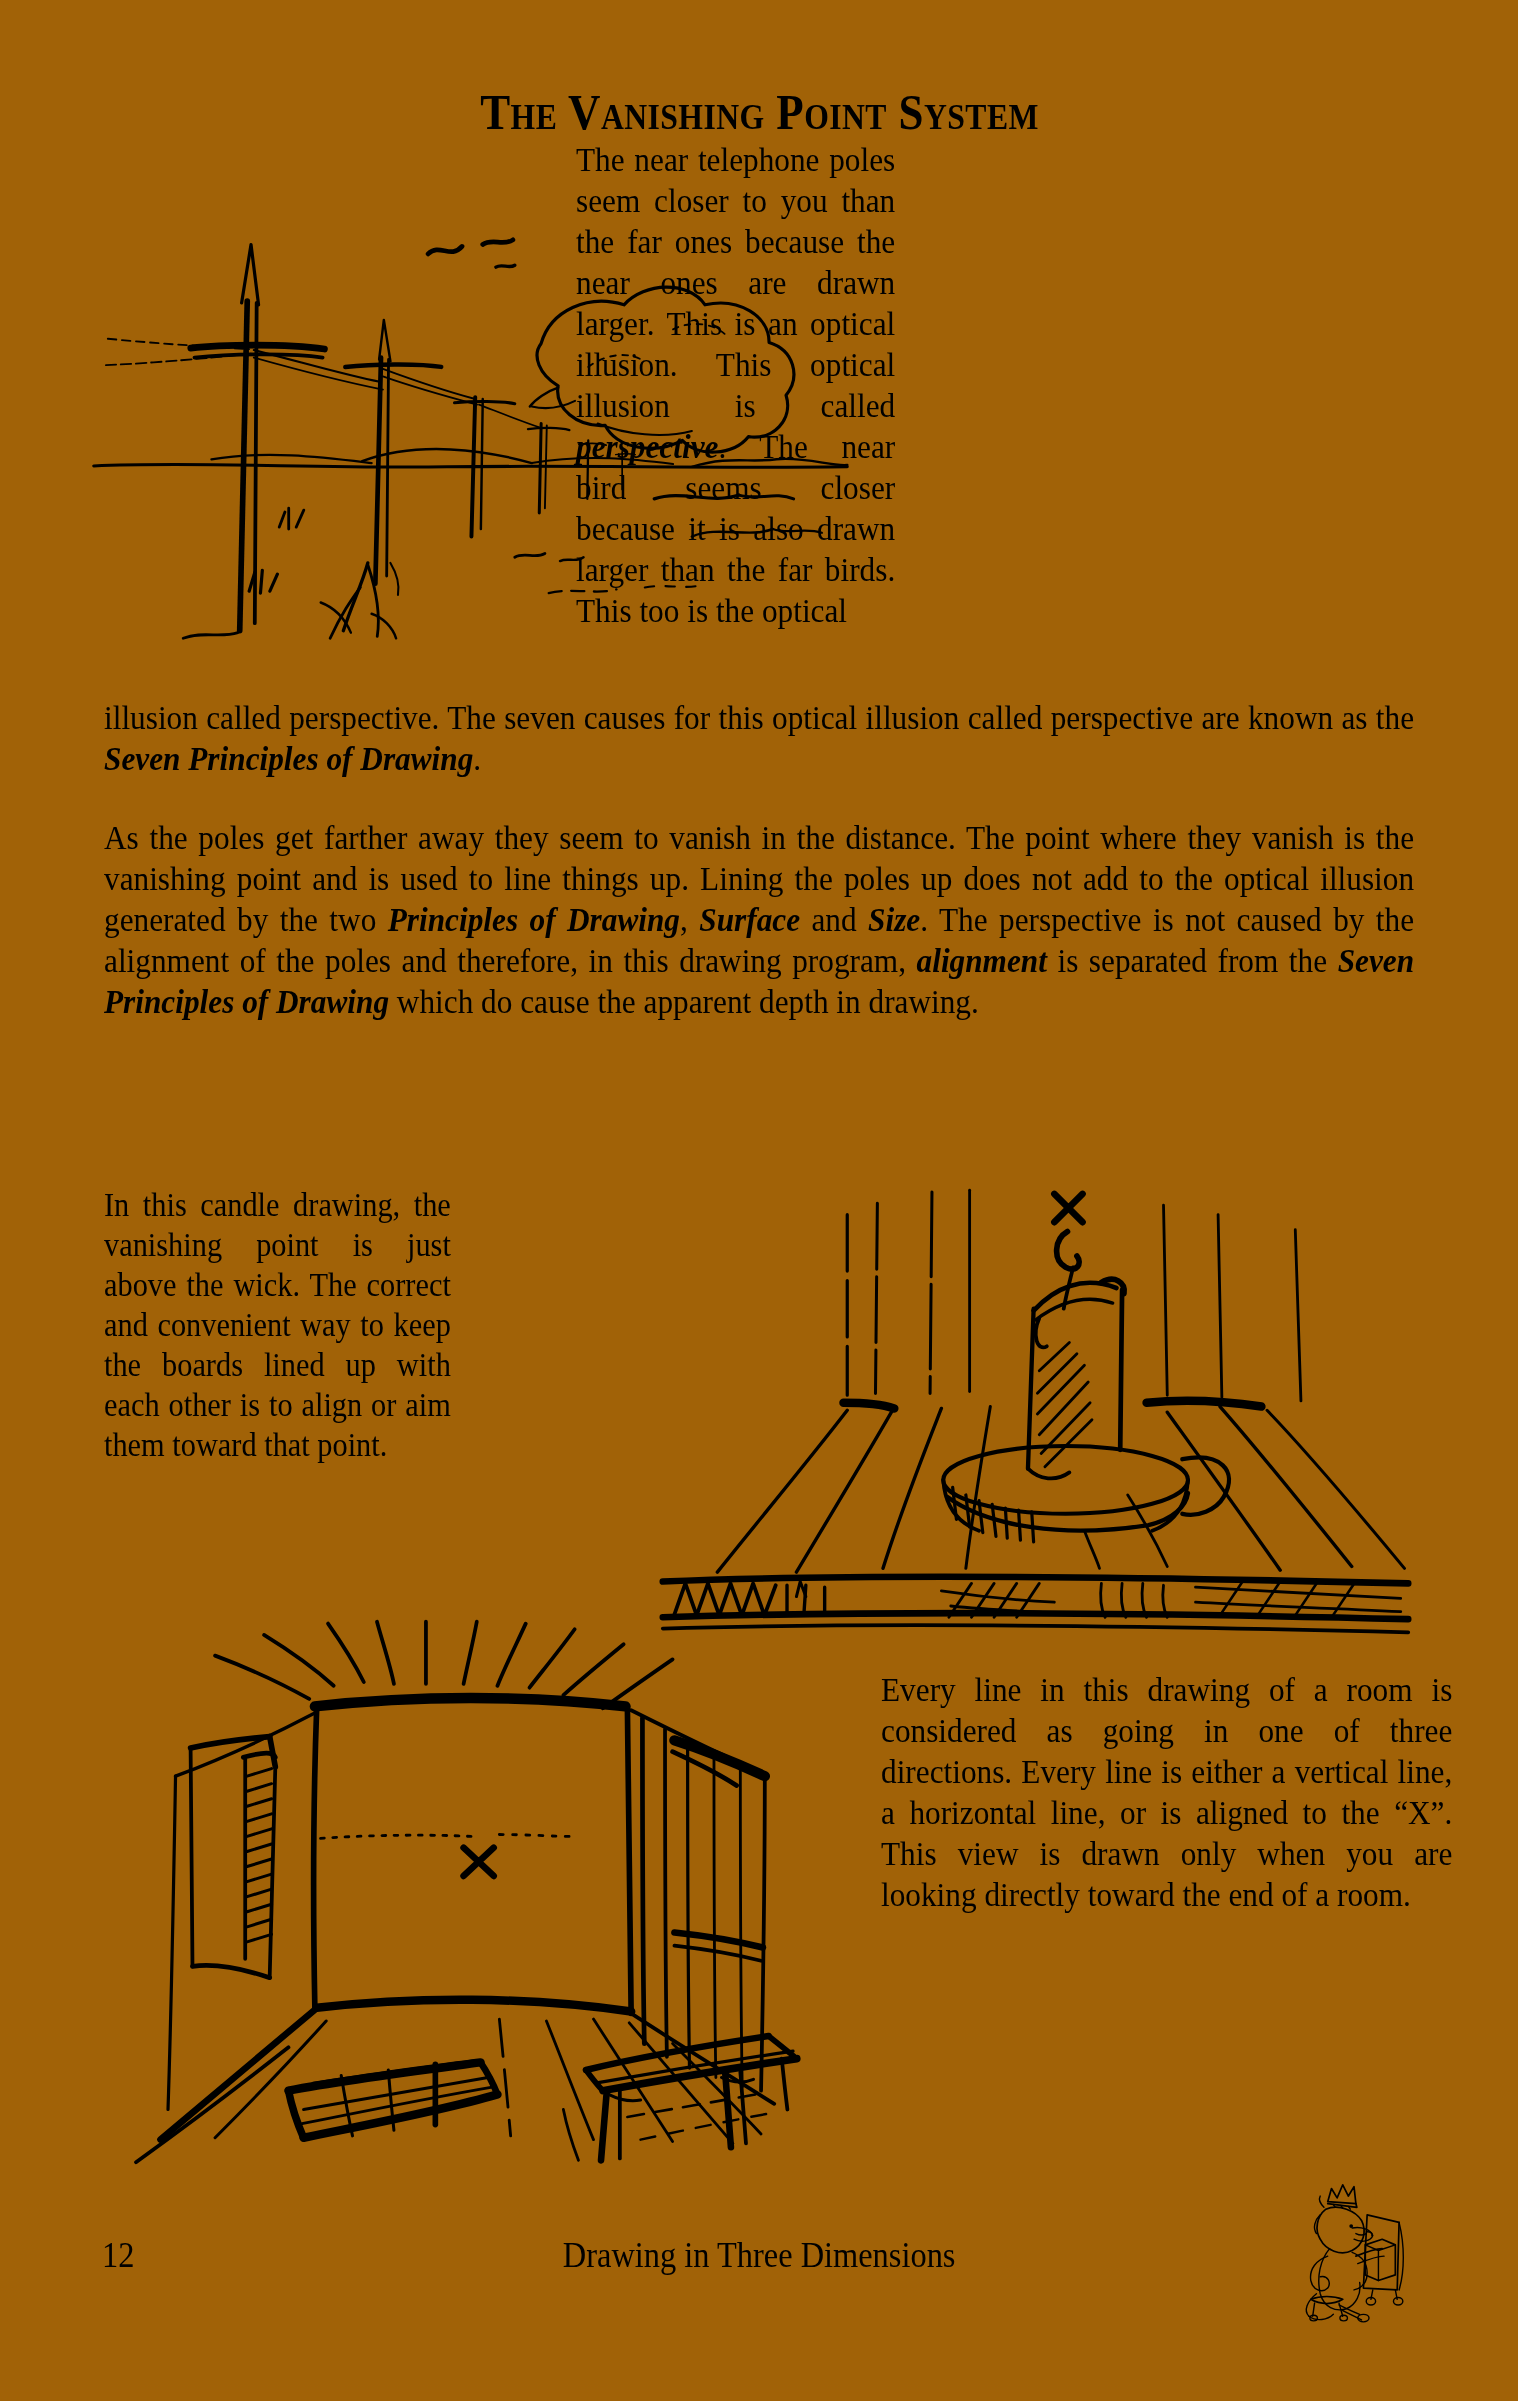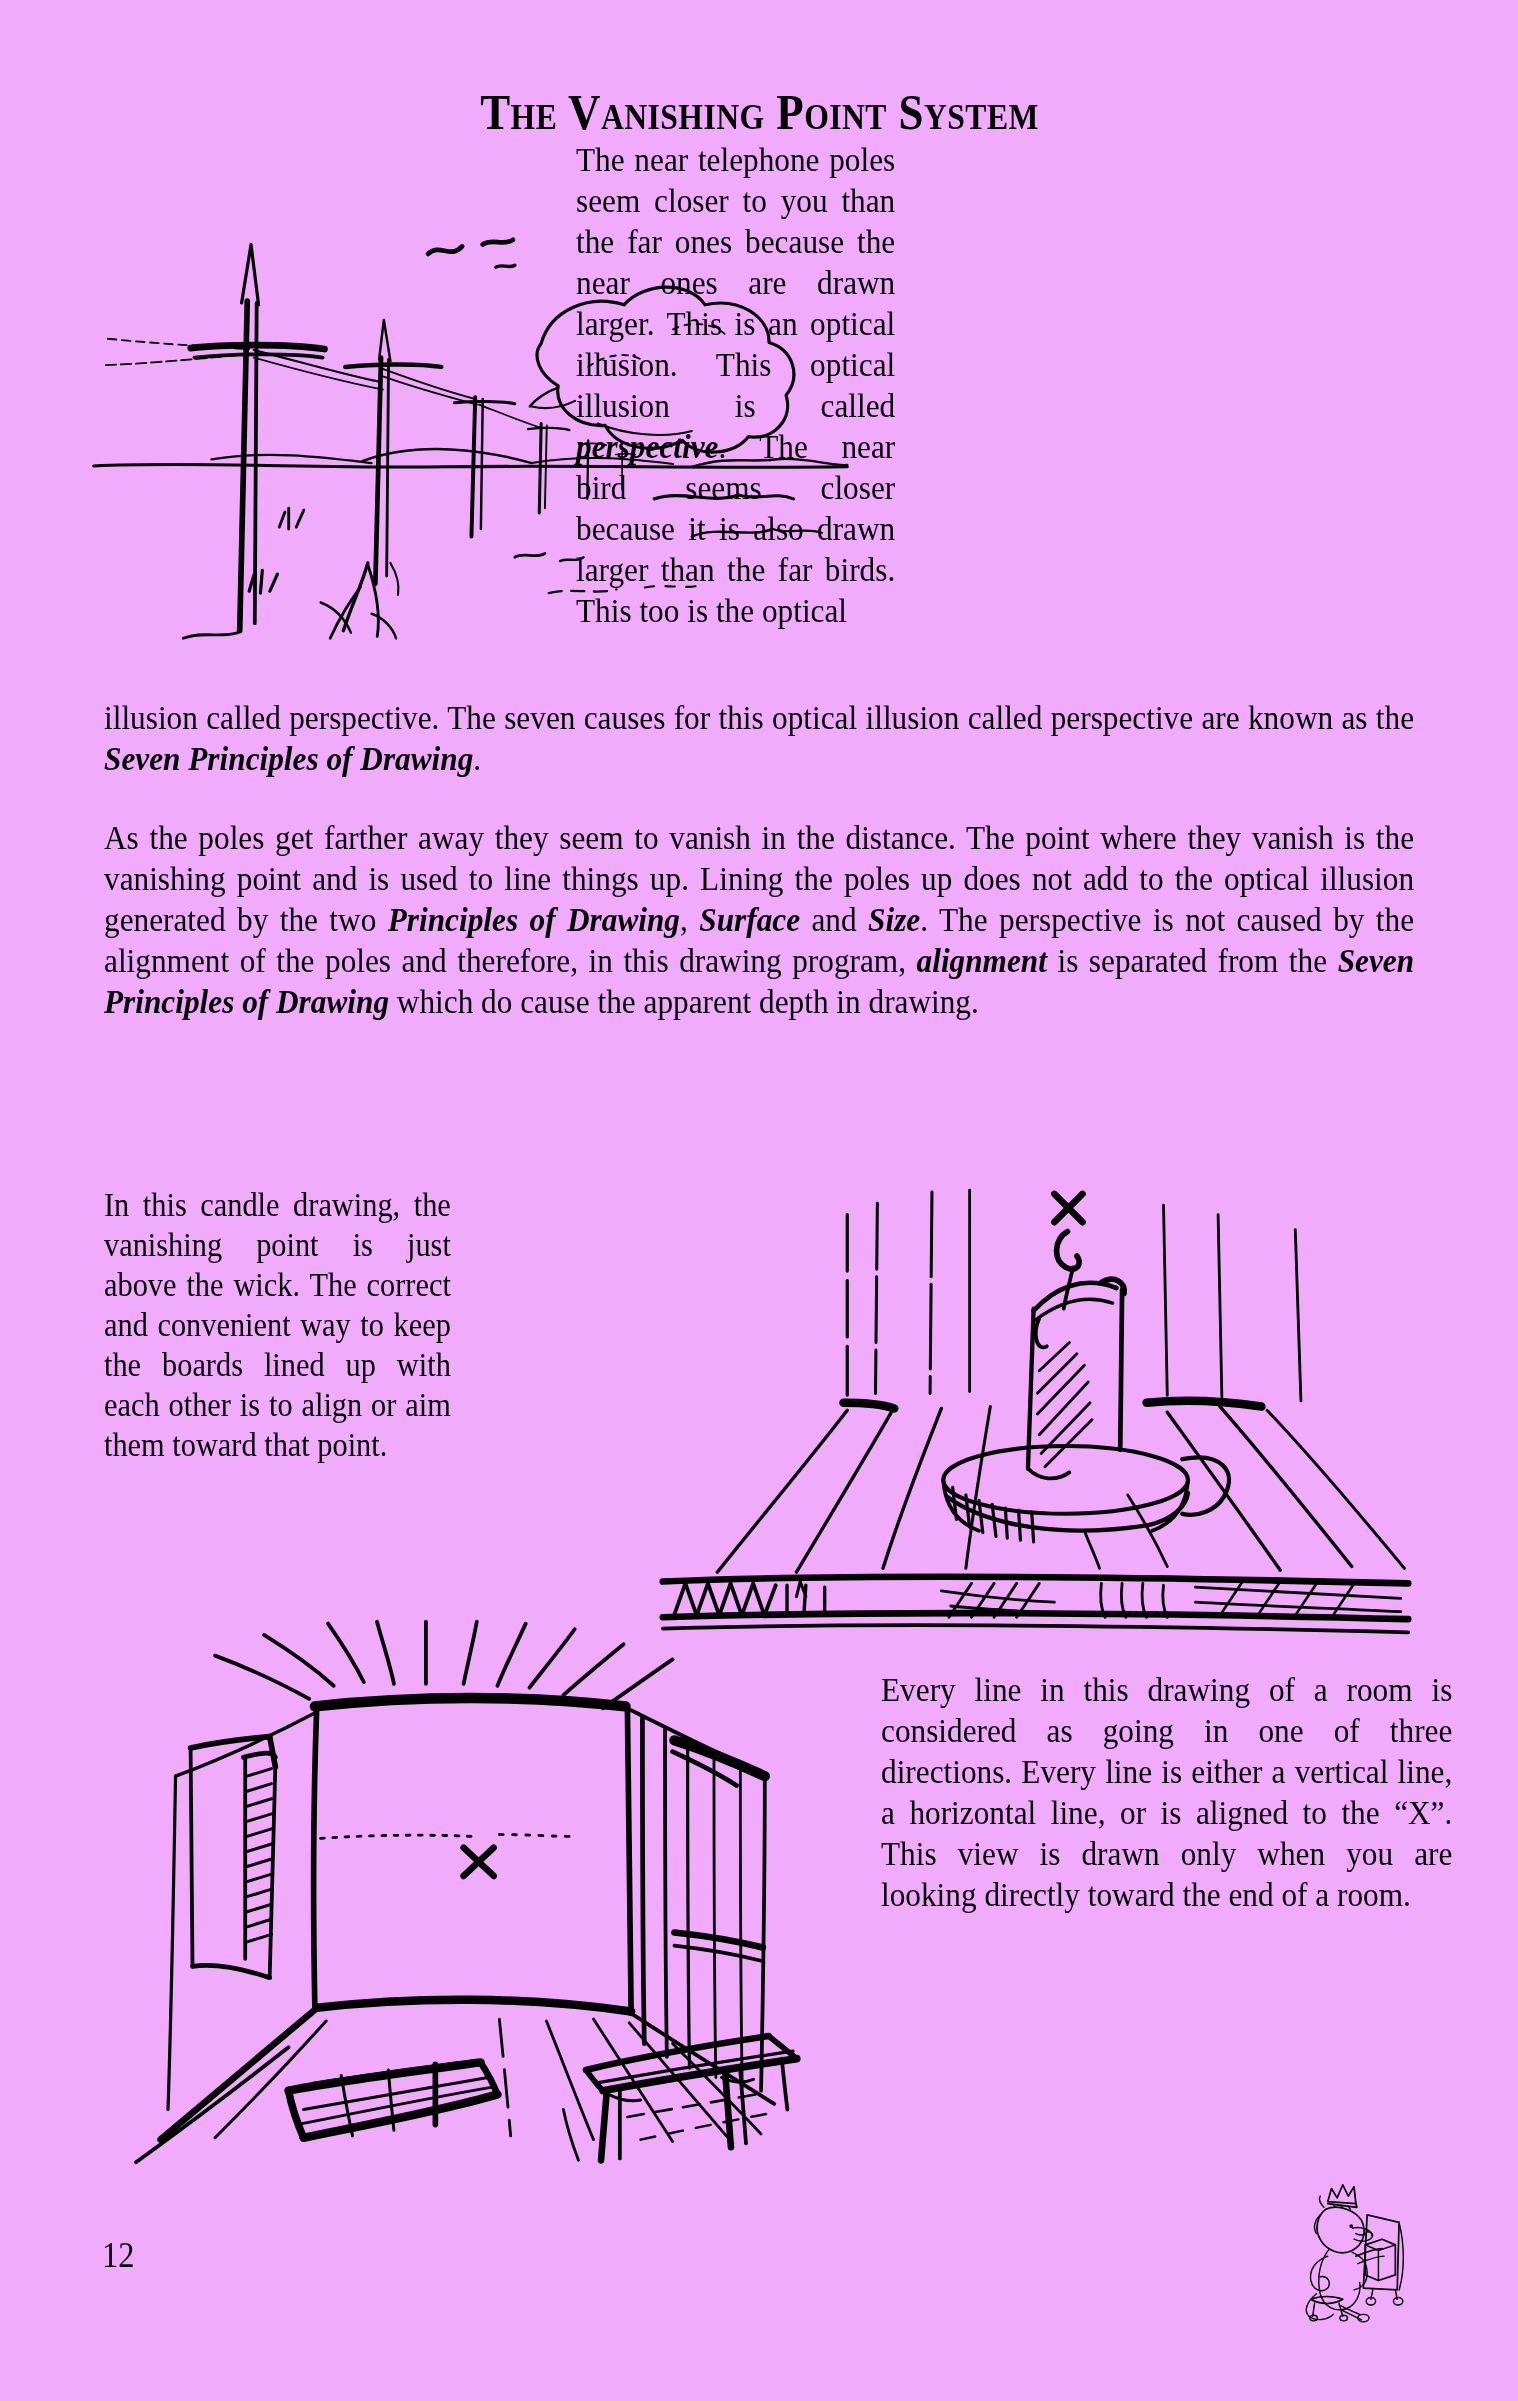--- a/index.html
+++ b/index.html
@@ -4,21 +4,21 @@
 <style>
   html, body {
     margin: 0;
     padding: 0;
     background: #ffffff;
   }
   .page {
     position: relative;
     width: 1519px;
     height: 2401px;
-    background: #f0abfc;
+    background: #a16207;
     color: #000000;
     font-family: "Liberation Serif", "DejaVu Serif", serif;
     overflow: hidden;
   }
 
   
   .page-title {
     position: absolute;
     left: 0;
     top: 83px;
@@ -359,20 +359,21 @@
         <path d="M556 548 C 600 540, 648 532, 692 524" stroke-width="2.8" stroke-dasharray="18 12"></path>
         <path d="M570 572 C 616 562, 664 552, 708 544" stroke-width="2.6" stroke-dasharray="16 14"></path>
         <path d="M488 540 C 492 560, 498 578, 504 594" stroke-width="3"></path>
       </g>
     </svg>
   </div>
 
   <div class="tblock" id="para4">Every line in this drawing of a room is considered as going in one of three directions. Every line is either a vertical line, a horizontal line, or is aligned to the “X”. This view is drawn only when you are looking directly toward the end of a room.</div>
 
   <div class="footer-pageno">12</div>
+  <div class="footer-title"><span>Drawing in Three Dimensions</span></div>
 
   <div class="fig" id="fig-logo">
     <svg viewBox="0 0 180 180" preserveAspectRatio="none" aria-hidden="true">
       <g class="ink" stroke="#000" stroke-width="1.5">
 
         <path d="M112 52 L 146 60 L 144 132 L 108 130 Z" stroke-width="1.8"></path>
         <path d="M146 60 C 152 84, 152 112, 146 132"></path>
         <path d="M118 132 L 116 142 M142 132 L 144 142"></path>
         <ellipse cx="116" cy="144" rx="5" ry="4"></ellipse>
         <ellipse cx="145" cy="144" rx="5" ry="4"></ellipse>

